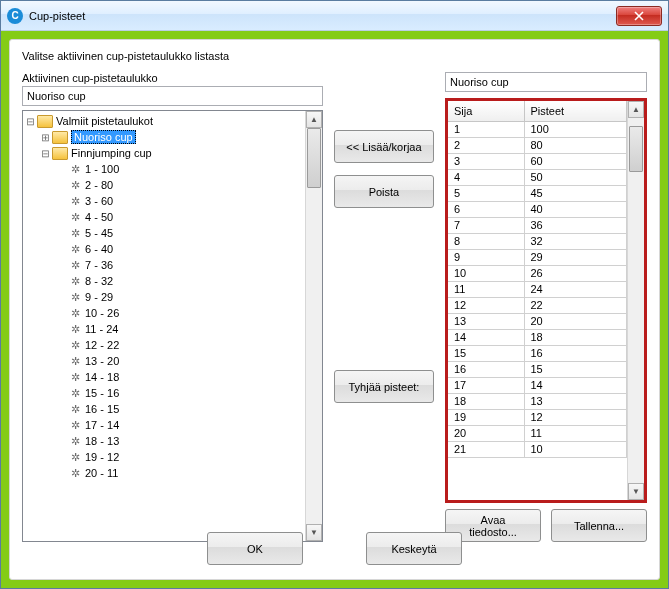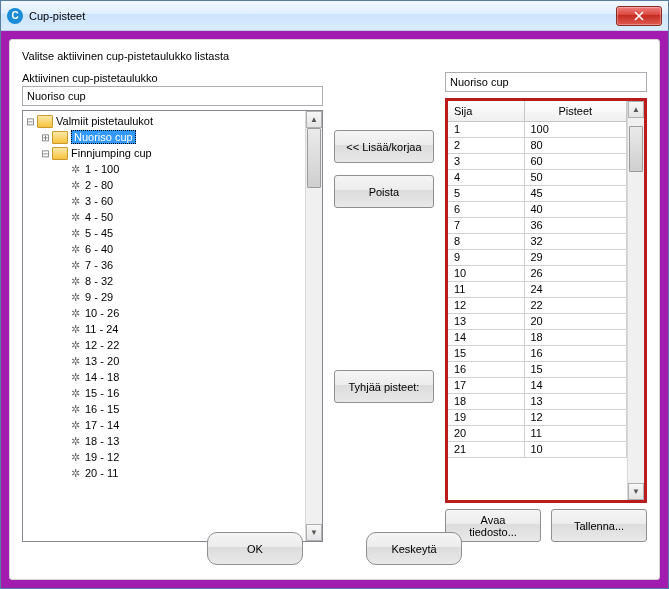--- a/index.html
+++ b/index.html
@@ -16,21 +16,21 @@
   .titlebar .title { color:#000; }
   .close-btn {
     margin-left:auto; width:46px; height:20px;
     background: linear-gradient(to bottom,#f08080 0%,#d9453a 45%,#c42c21 46%,#e05a50 100%);
     border:1px solid #8b2a22; border-radius:3px;
     display:flex; align-items:center; justify-content:center; color:#fff; font-size:11px;
     box-shadow: inset 0 0 0 1px rgba(255,255,255,.3);
     cursor:pointer;
   }
 
-  .client { position:absolute; top:30px; left:0; right:0; bottom:0; background:#a21caf; }
+  .client { position:absolute; top:30px; left:0; right:0; bottom:0; background:#84cc16; }
 
   .panel {
     position:absolute; left:8px; right:8px; top:8px; bottom:8px;
     border:1px solid #d6d6d6; border-radius:3px; background:#fff;
     padding:10px 12px 12px 12px;
   }
 
   .instr { margin-bottom:10px; }
 
   .cols { display:flex; gap:8px; height:470px; }
@@ -82,27 +82,27 @@
   .grid th {
     background:linear-gradient(#fff,#efefef); border:1px solid #c6c6c6; border-top:none; height:20px;
     text-align:left; padding:0 6px; font-weight:normal;
   }
   .grid th:first-child{border-left:none;}
   .grid td {
     border:1px solid #d0d0d0; border-top:none; border-left:none; height:16px; padding:0 6px;
   }
   .grid td:first-child{border-left:none;}
   .grid .col-sija{width:76px;}
-  .grid .col-pist{width:auto;text-align:center;}
+  .grid .col-pist{width:auto;}
 
   .right-btns { margin-top:6px; display:flex; gap:10px; justify-content:flex-end; }
   .right-btns .btn { min-width:96px; }
 
   .bottom-btns { position:absolute; left:0; right:0; bottom:14px; text-align:center; }
-  .bottom-btns .btn { min-width:96px; margin:0 30px;border-radius:10px; }
+  .bottom-btns .btn { min-width:96px; margin:0 30px; }
 </style>
 </head>
 <body>
 
 <div class="window">
   <div class="titlebar">
     <span class="app-icon">C</span>
     <span class="title">Cup-pisteet</span>
     <div class="close-btn">
       <svg width="10" height="10" viewBox="0 0 10 10">

